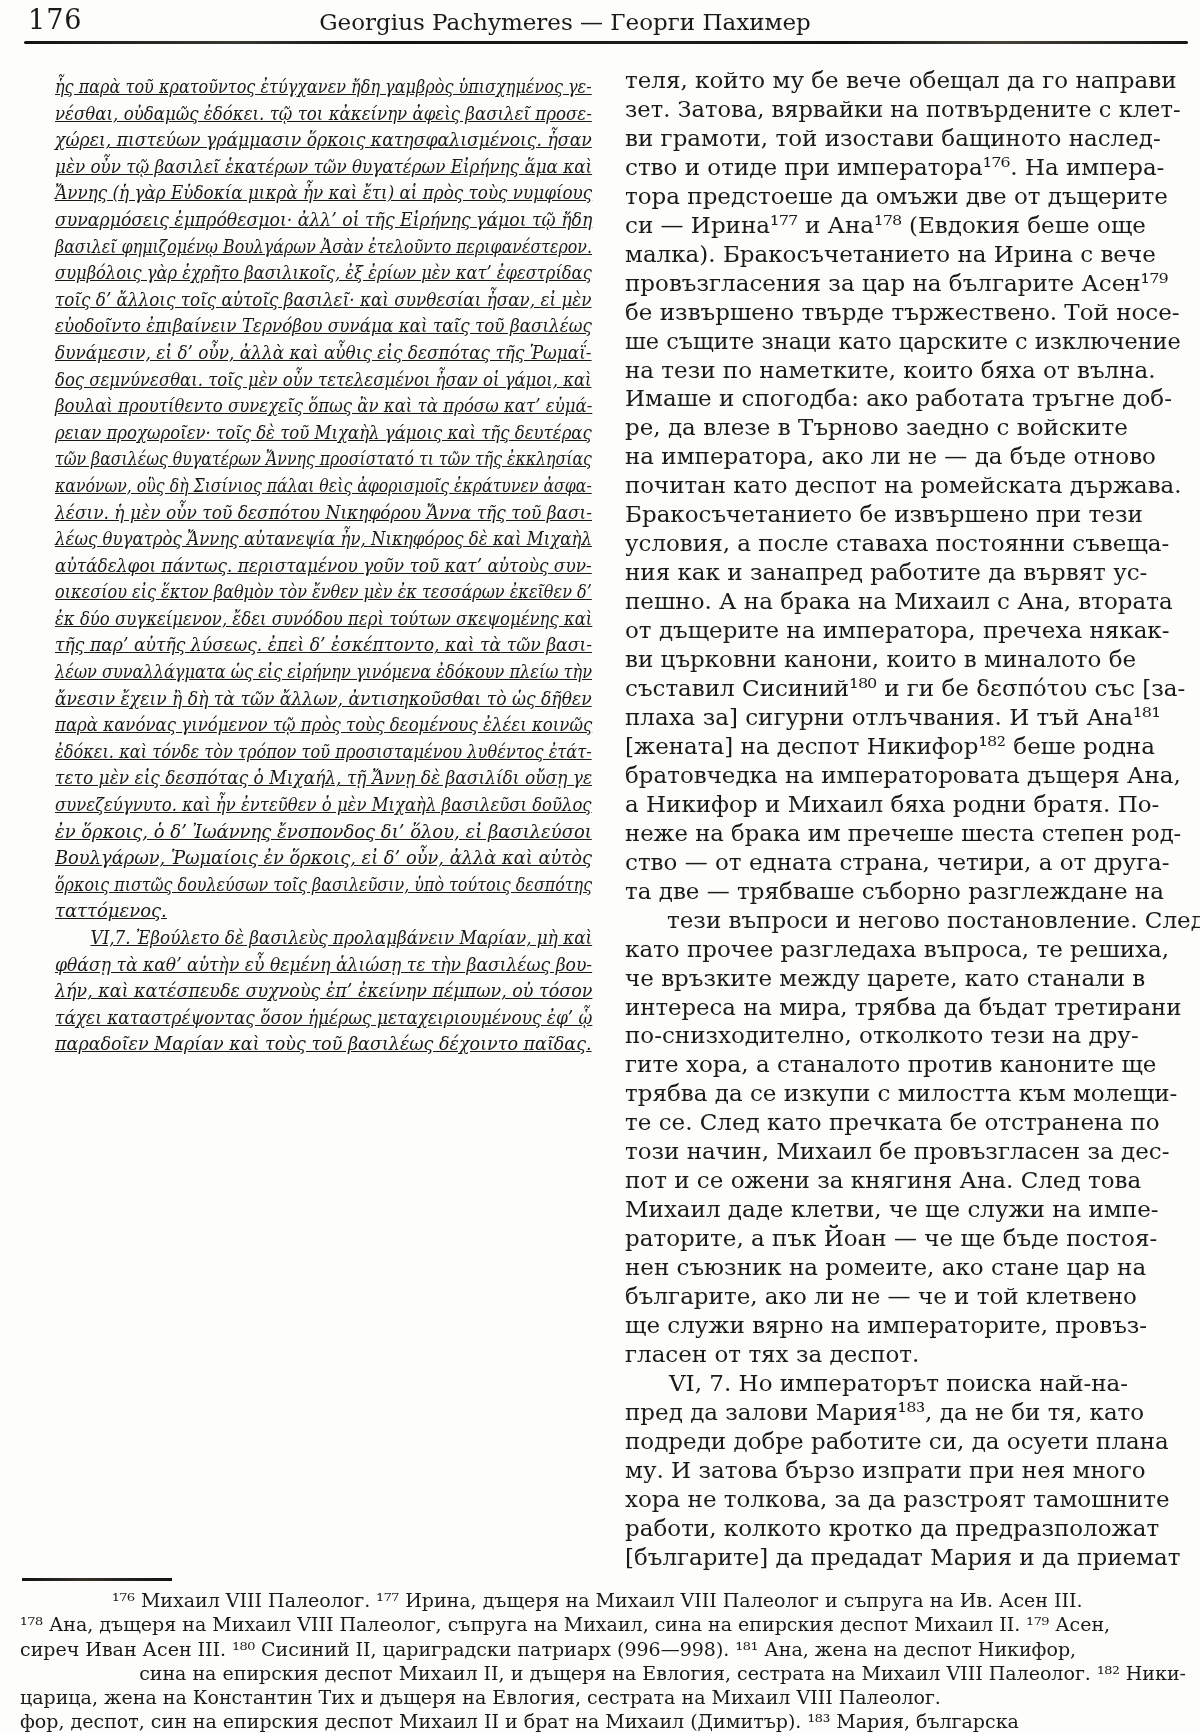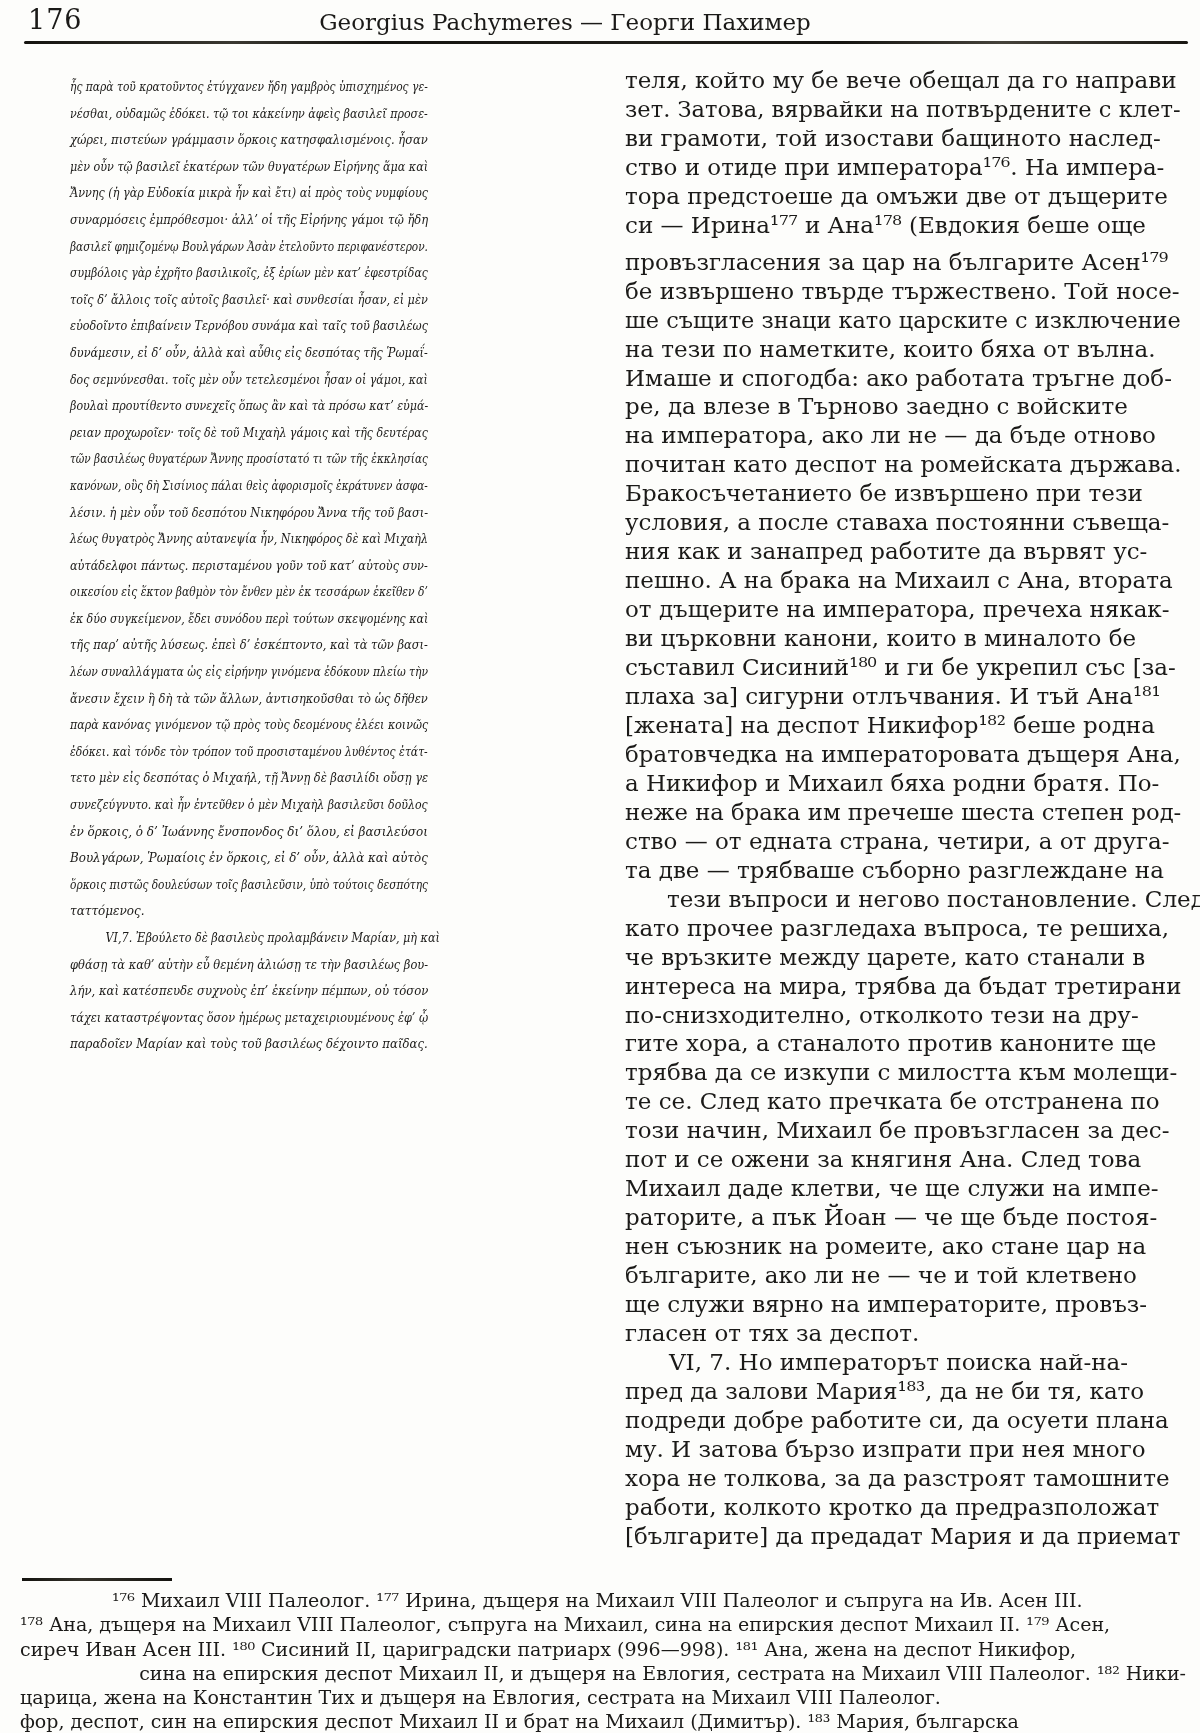--- a/index.html
+++ b/index.html
@@ -38,24 +38,25 @@
     top: 41px; left: 24px; right: 12px;
     height: 3px;
     background: linear-gradient(90deg,
       #14130f 0%, #3a3831 18%, #14130f 30%, #201e19 55%,
       #14130f 70%, #45423a 84%, #191712 100%);
     border-radius: 2px;
   }
   
   .col { position: absolute; overflow: visible; }
   .col.greek {
-    left: 70px; top: 74px; width: 537px;
-    font-size: 12px;
+    left: 55px; top: 74px; width: 537px;
+    font-size: 18px;
     line-height: 26.6px;
     font-style: italic;
+    text-decoration: underline;
   }
   .col.bulg {
     left: 625px; top: 66px; width: 556px;
     font-size: 23px;
     line-height: 28.95px;
   }
   .tline {
     white-space: nowrap;
     transform-origin: 0 50%;
   }
@@ -128,35 +129,36 @@
         <div class="tline" style="transform: scaleX(0.942105);">τάχει καταστρέψοντας ὅσον ἡμέρως μεταχειριουμένους ἐφ’ ᾧ</div>
         <div class="tline" style="transform: scaleX(0.974592);">παραδοῖεν Μαρίαν καὶ τοὺς τοῦ βασιλέως δέχοιντο παῖδας.</div>
       </section>
     <section class="col bulg">
         <div class="tline" style="transform: scaleX(1);">теля, който му бе вече обещал да го направи</div>
         <div class="tline" style="transform: scaleX(0.9806);">зет. Затова, вярвайки на потвърдените с клет-</div>
         <div class="tline" style="transform: scaleX(1);">ви грамоти, той изостави бащиното наслед-</div>
         <div class="tline" style="transform: scaleX(1);">ство и отиде при императора¹⁷⁶. На импера-</div>
         <div class="tline" style="transform: scaleX(1);">тора предстоеше да омъжи две от дъщерите</div>
         <div class="tline" style="transform: scaleX(1);">си — Ирина¹⁷⁷ и Ана¹⁷⁸ (Евдокия беше още</div>
-        <div class="tline" style="transform: scaleX(1); margin-top: 8px;">провъзгласения за цар на българите Асен¹⁷⁹</div>
+        <div class="tline" style="transform: scaleX(1);">малка). Бракосъчетанието на Ирина с вече</div>
+        <div class="tline" style="transform: scaleX(1);">провъзгласения за цар на българите Асен¹⁷⁹</div>
         <div class="tline" style="transform: scaleX(1);">бе извършено твърде тържествено. Той носе-</div>
         <div class="tline" style="transform: scaleX(0.97373);">ше същите знаци като царските с изключение</div>
         <div class="tline" style="transform: scaleX(1);">на тези по наметките, които бяха от вълна.</div>
         <div class="tline" style="transform: scaleX(1);">Имаше и спогодба: ако работата тръгне доб-</div>
         <div class="tline" style="transform: scaleX(1);">ре, да влезе в Търново заедно с войските</div>
         <div class="tline" style="transform: scaleX(1);">на императора, ако ли не — да бъде отново</div>
         <div class="tline" style="transform: scaleX(0.994633);">почитан като деспот на ромейската държава.</div>
         <div class="tline" style="transform: scaleX(1);">Бракосъчетанието бе извършено при тези</div>
         <div class="tline" style="transform: scaleX(1);">условия, а после ставаха постоянни съвеща-</div>
         <div class="tline" style="transform: scaleX(1);">ния как и занапред работите да вървят ус-</div>
         <div class="tline" style="transform: scaleX(1);">пешно. А на брака на Михаил с Ана, втората</div>
         <div class="tline" style="transform: scaleX(1);">от дъщерите на императора, пречеха някак-</div>
         <div class="tline" style="transform: scaleX(1);">ви църковни канони, които в миналото бе</div>
-        <div class="tline" style="transform: scaleX(1);">съставил Сисиний¹⁸⁰ и ги бе укрепил със [за-</div>
+        <div class="tline" style="transform: scaleX(1);">съставил Сисиний¹⁸⁰ и ги бе δεσπότου със [за-</div>
         <div class="tline" style="transform: scaleX(1);">плаха за] сигурни отлъчвания. И тъй Ана¹⁸¹</div>
         <div class="tline" style="transform: scaleX(1);">[жената] на деспот Никифор¹⁸² беше родна</div>
         <div class="tline" style="transform: scaleX(0.998205);">братовчедка на императоровата дъщеря Ана,</div>
         <div class="tline" style="transform: scaleX(1);">а Никифор и Михаил бяха родни братя. По-</div>
         <div class="tline" style="transform: scaleX(0.987567);">неже на брака им пречеше шеста степен род-</div>
         <div class="tline" style="transform: scaleX(1);">ство — от едната страна, четири, а от друга-</div>
         <div class="tline" style="transform: scaleX(1);">та две — трябваше съборно разглеждане на</div>
         <div class="tline" style="transform: scaleX(1); margin-left: 42px;">тези въпроси и негово постановление. След</div>
         <div class="tline" style="transform: scaleX(1);">като прочее разгледаха въпроса, те решиха,</div>
         <div class="tline" style="transform: scaleX(1);">че връзките между царете, като станали в</div>

